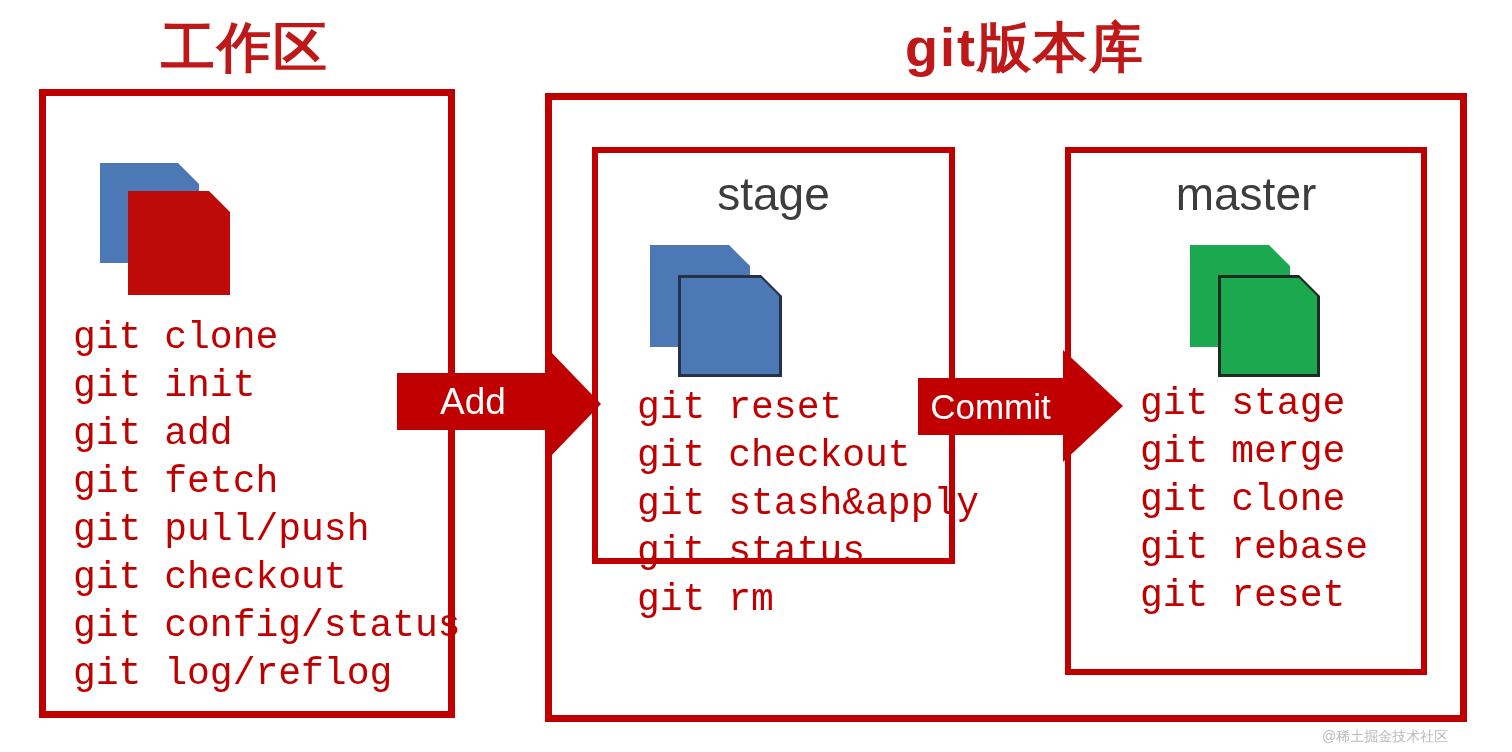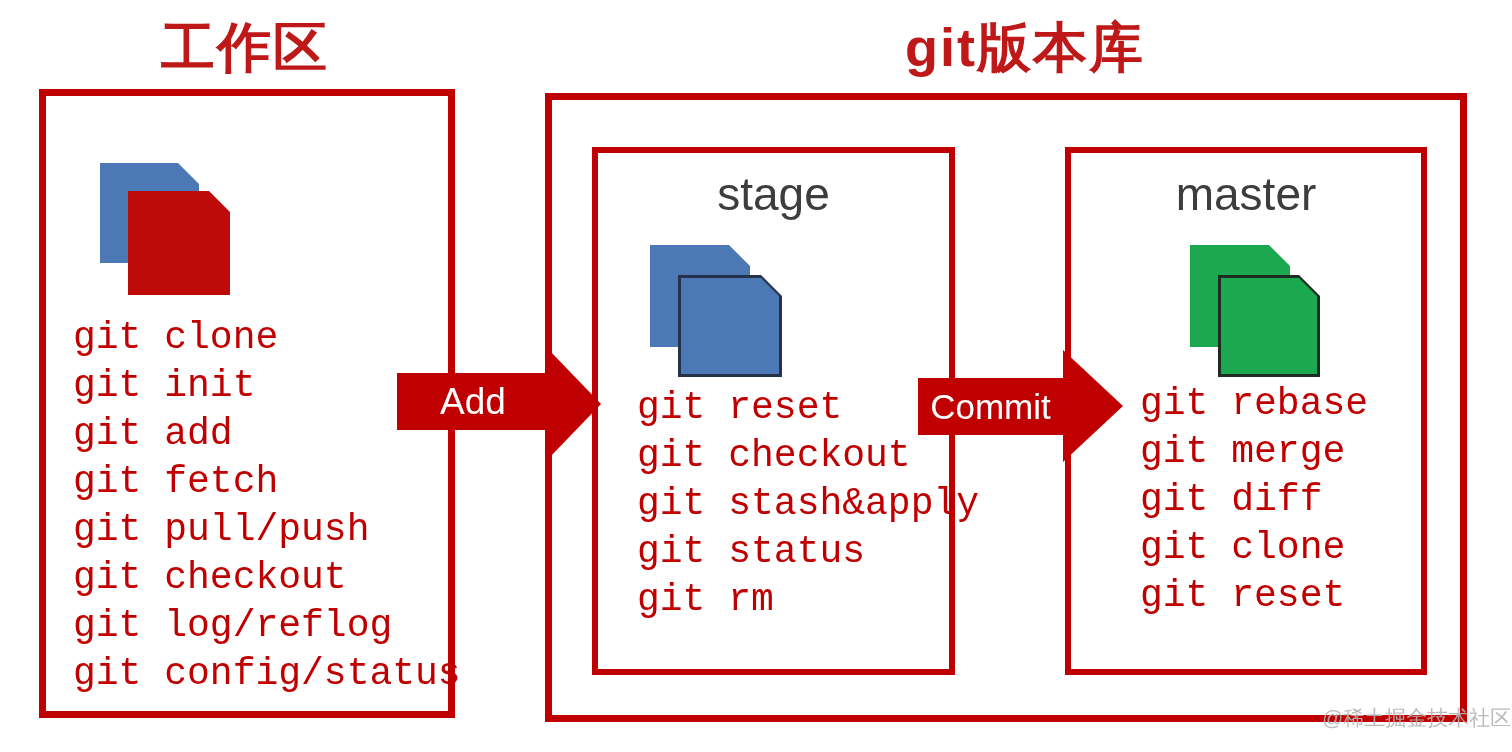--- a/index.html
+++ b/index.html
@@ -16,21 +16,21 @@
     text-align: center;
     letter-spacing: 2px;
   }
   .workspace-title { left: 70px; top: 12px; width: 350px; }
   .repo-title { left: 840px; top: 12px; width: 370px; }
 
   .box { position: absolute; border: 7px solid #c00000; background: transparent; }
   .workspace-box { left: 39px; top: 89px; width: 416px; height: 629px; }
   .repo-box { left: 545px; top: 93px; width: 922px; height: 629px; }
   .inner-box { position: absolute; border: 6px solid #c00000; background: #ffffff; }
-  .stage-box { left: 592px; top: 147px; width: 363px; height: 528px; }
+  .stage-box { left: 592px; top: 147px; width: 363px; height: 417px; }
   .master-box { left: 1065px; top: 147px; width: 362px; height: 528px; }
 
   .inner-title {
     position: absolute;
     left: 0; top: 14px; width: 100%;
     text-align: center;
     font-size: 46px;
     color: #3d3d3d;
     font-weight: 400;
   }
@@ -67,22 +67,22 @@
   .add-arrow { left: 397px; top: 350px; width: 203px; height: 108px; }
   .add-arrow .arrow-body { left: 0; top: 23px; width: 152px; height: 57px; font-size: 37px; }
   .add-arrow .arrow-head { left: 152px; top: 0; border-top: 54px solid transparent; border-bottom: 54px solid transparent; border-left: 52px solid #c00000; }
 
   .commit-arrow { left: 918px; top: 350px; width: 205px; height: 112px; }
   .commit-arrow .arrow-body { left: 0; top: 28px; width: 145px; height: 57px; font-size: 35px; }
   .commit-arrow .arrow-head { left: 145px; top: 0; border-top: 56px solid transparent; border-bottom: 56px solid transparent; border-left: 60px solid #c00000; }
 
   .watermark {
     position: absolute;
-    left: 1322px; top: 704px;
-    font-size: 21px;
+    left: 1322px; top: 728px;
+    font-size: 14px;
     color: rgba(178, 178, 178, 0.9);
     white-space: nowrap;
   }
 </style>
 </head>
 <body>
 
 <div class="canvas">
 
   <div class="big-title workspace-title">工作区</div>
@@ -95,22 +95,22 @@
     <div class="file blue-fill" style="left:100px; top:163px; width:99px; height:100px;"></div>
     <div class="file red-fill" style="left:128px; top:191px; width:102px; height:104px;"></div>
   </div>
   <div class="cmd-list workspace-cmds">
       <div>git clone</div>
       <div>git init</div>
       <div>git add</div>
       <div>git fetch</div>
       <div>git pull/push</div>
       <div>git checkout</div>
+      <div>git config/status</div>
       <div>git log/reflog</div>
-      <div>git config/status</div>
     </div>
 
   <div class="inner-box stage-box">
     <div class="inner-title">stage</div>
   </div>
   <div>
     <div class="file blue-fill" style="left:650px; top:245px; width:100px; height:102px;"></div>
     <div class="file bordered navy-border" style="left:678px; top:275px; width:104px; height:102px;"></div>
   </div>
   <div class="cmd-list stage-cmds">
@@ -122,24 +122,24 @@
     </div>
 
   <div class="inner-box master-box">
     <div class="inner-title">master</div>
   </div>
   <div>
     <div class="file green-fill" style="left:1190px; top:245px; width:100px; height:102px;"></div>
     <div class="file bordered dark-border" style="left:1218px; top:275px; width:102px; height:102px;"></div>
   </div>
   <div class="cmd-list master-cmds">
+      <div>git stage</div>
+      <div>git merge</div>
+      <div>git clone</div>
       <div>git rebase</div>
-      <div>git merge</div>
-      <div>git diff</div>
-      <div>git clone</div>
       <div>git reset</div>
     </div>
 
   <div class="arrow add-arrow">
     <div class="arrow-body">Add</div>
     <div class="arrow-head"></div>
   </div>
   <div class="arrow commit-arrow">
     <div class="arrow-body">Commit</div>
     <div class="arrow-head"></div>

